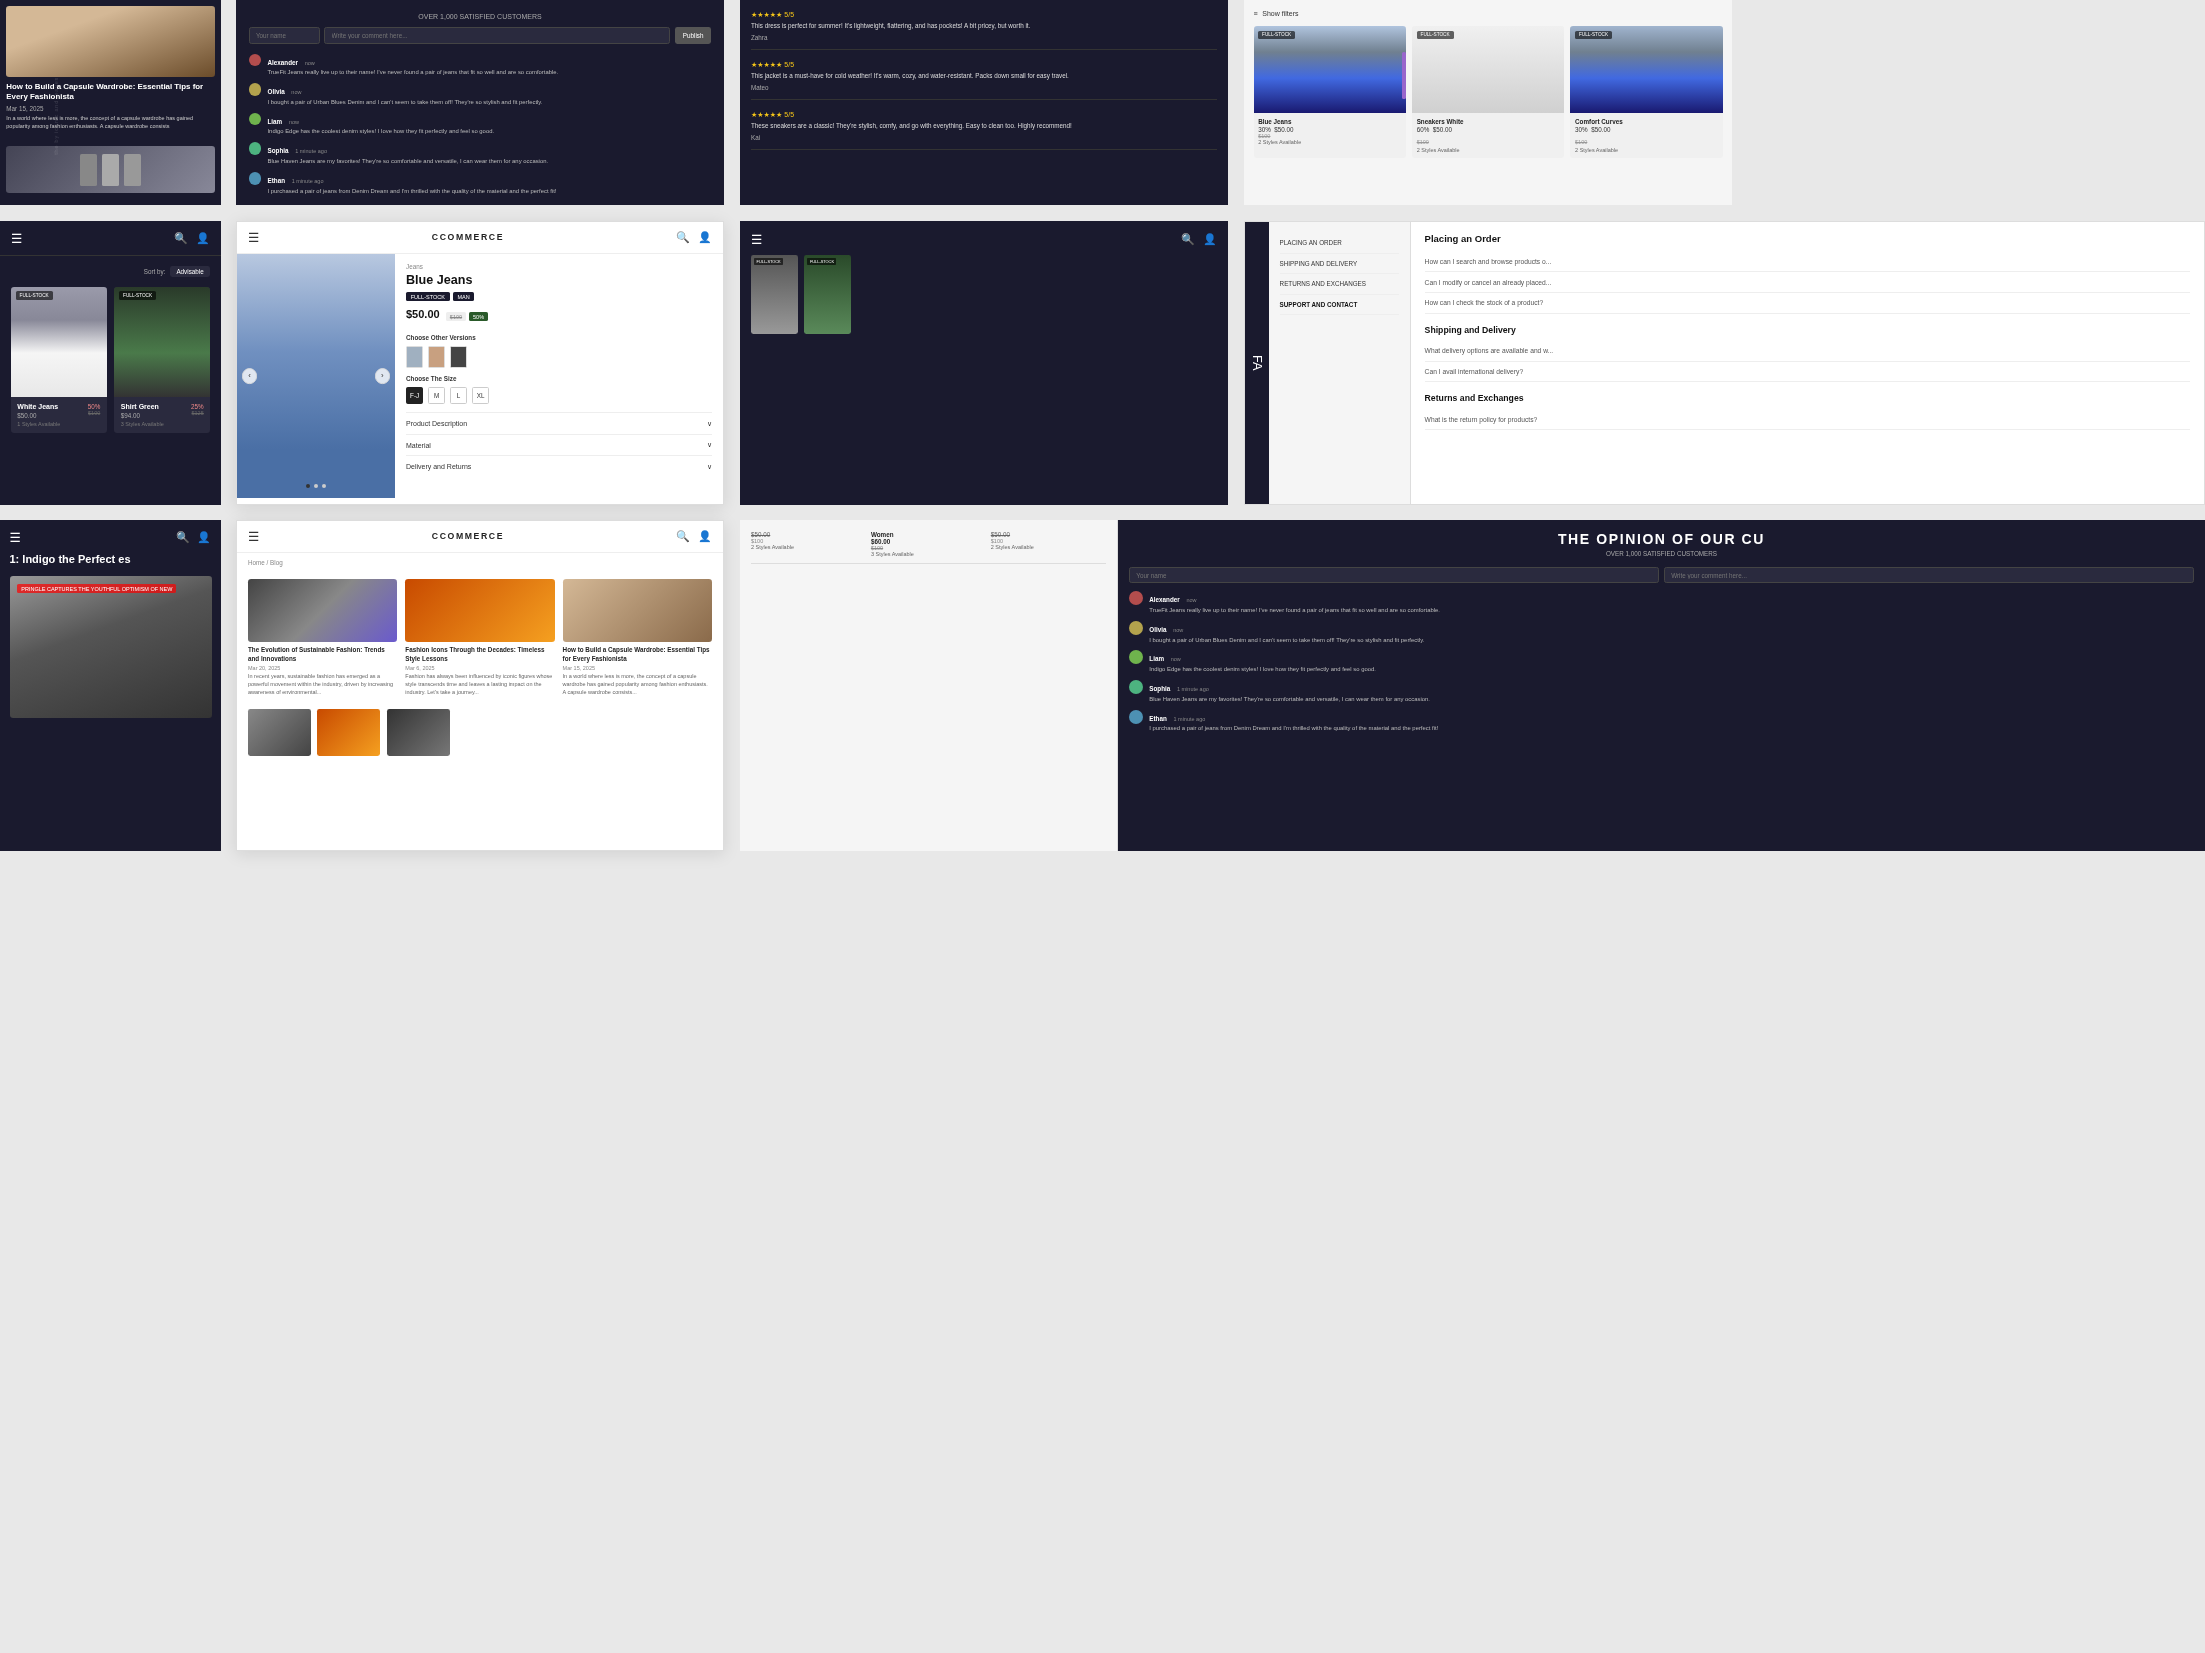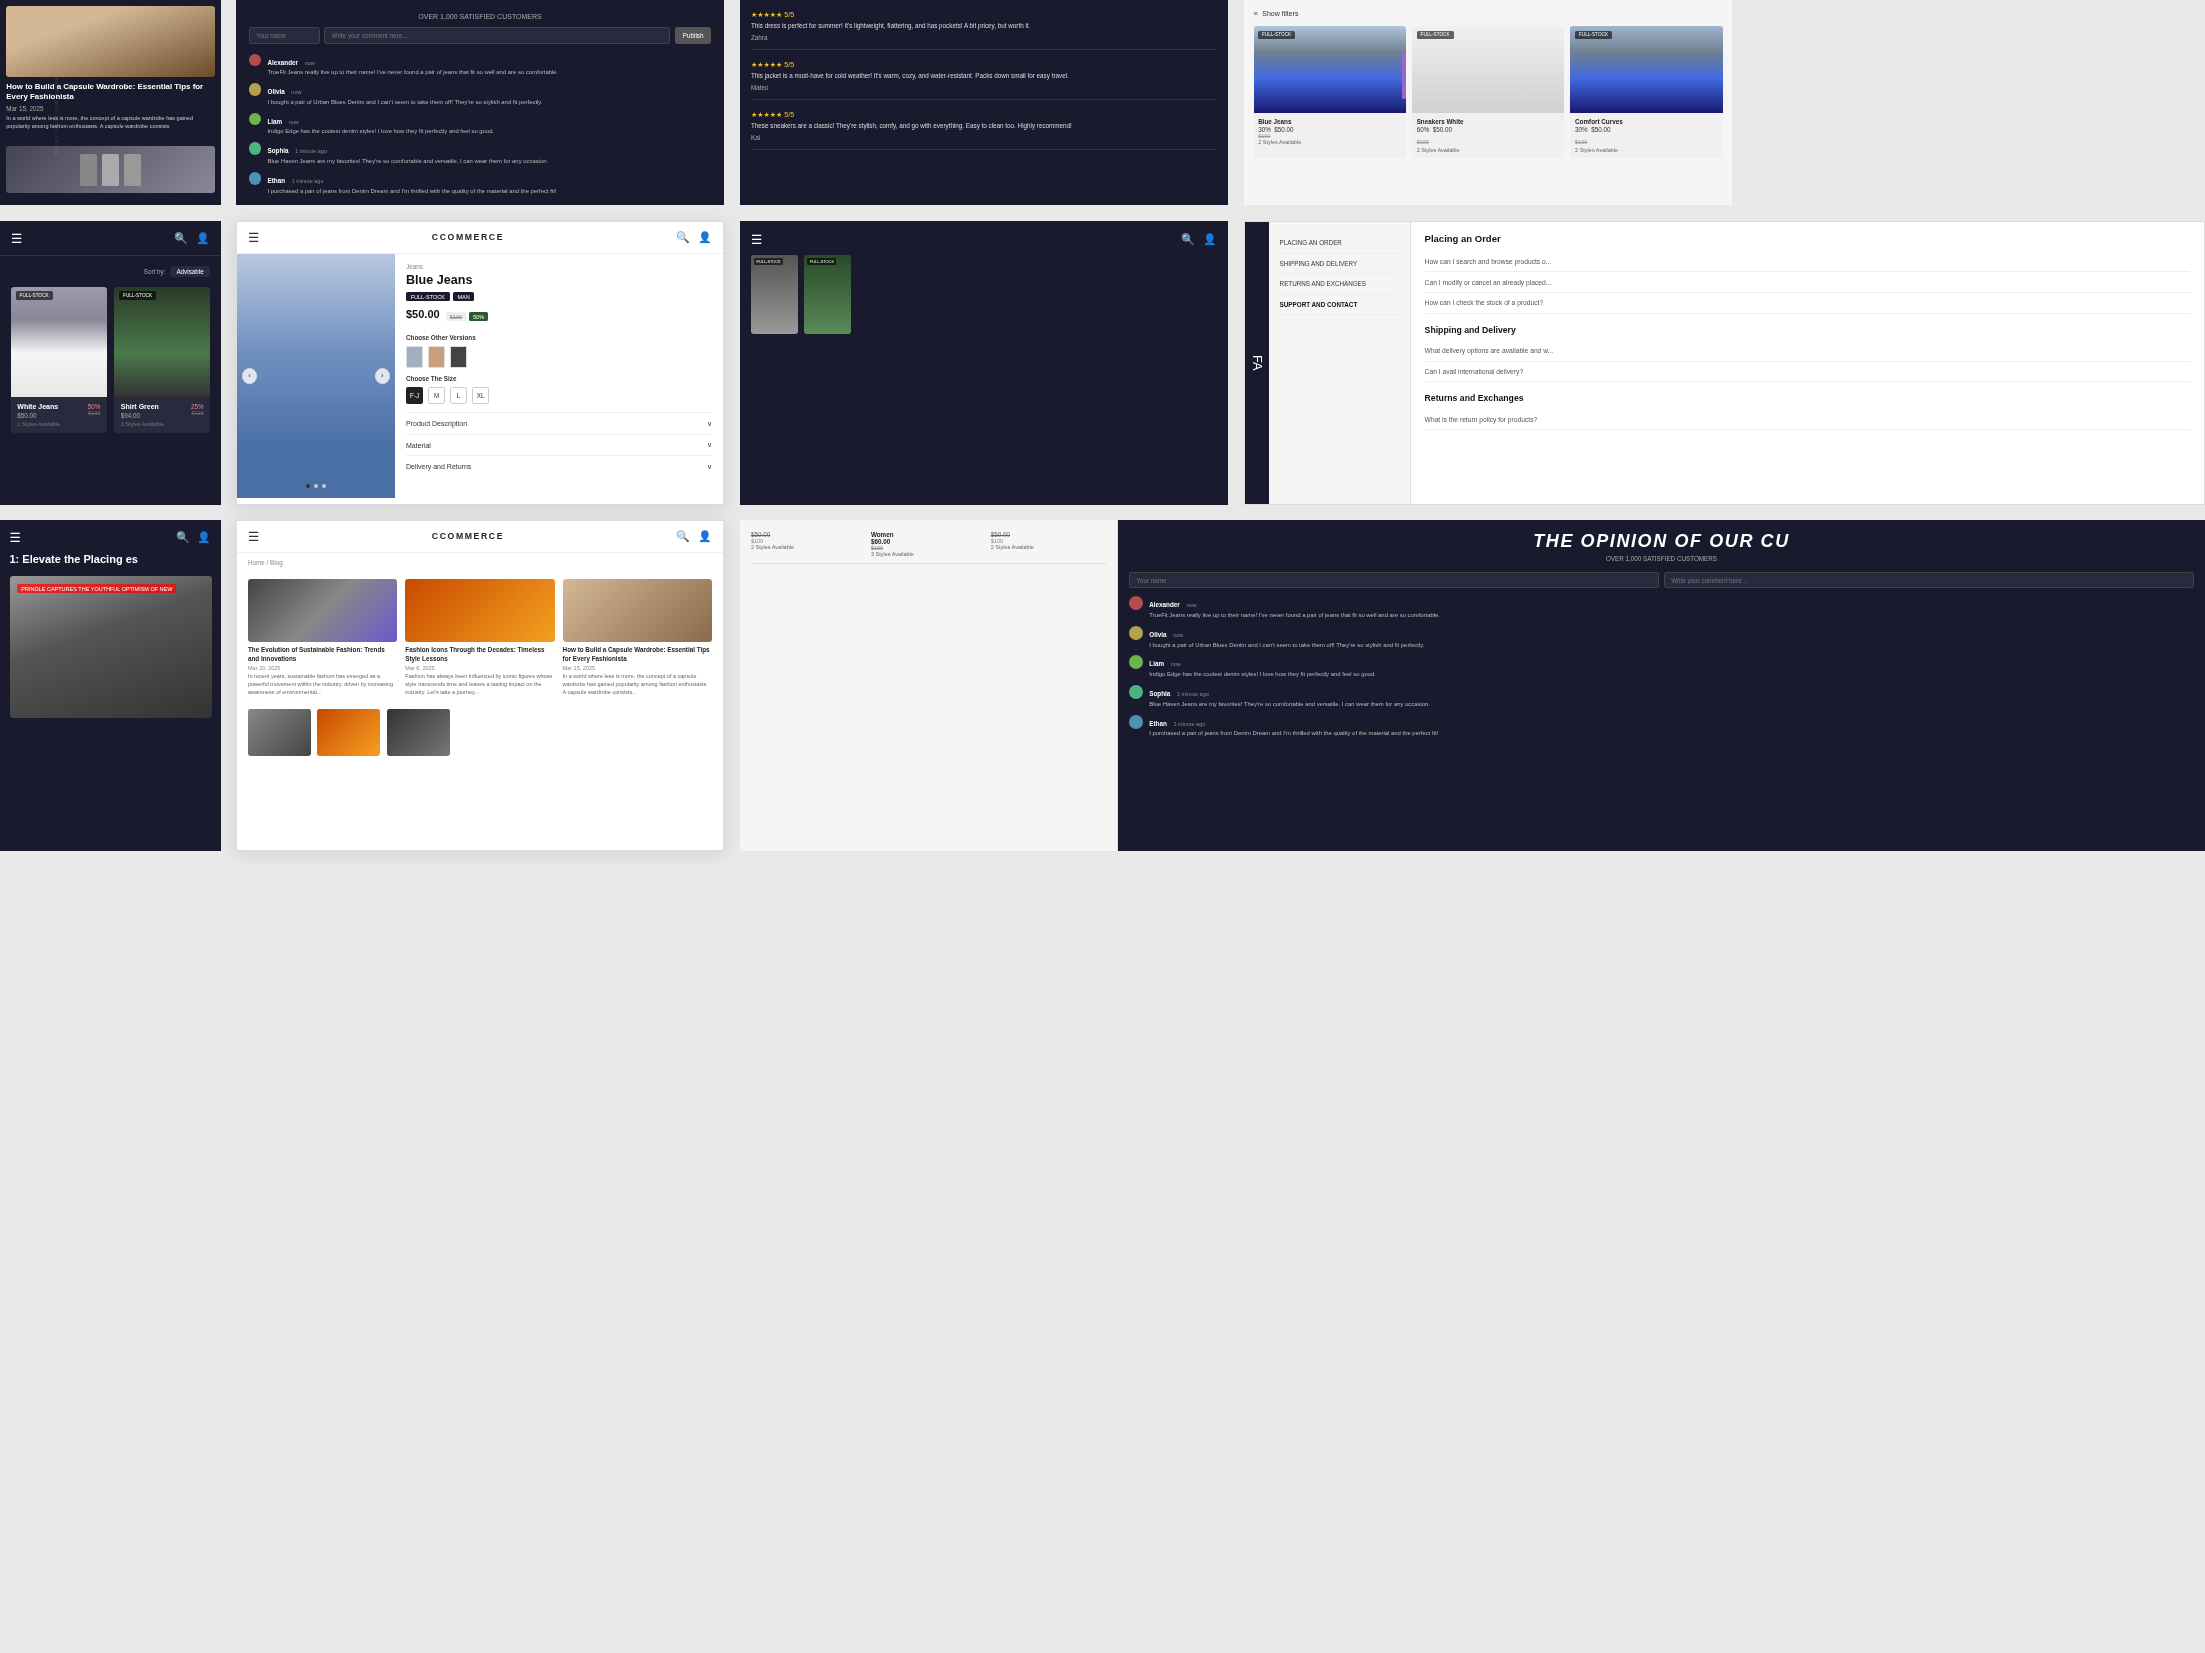--- a/index.html
+++ b/index.html
@@ -680,26 +680,25 @@
       border-right: 0.8px solid #ddd;
     }
     .reviews-panel {
       flex: 1;
       padding: 11px;
       background: #1a1a2e;
     }
 
     .reviews-section-title {
       color: #fff;
-      font-size: 18px;
+      font-size: 14px;
       font-weight: bold;
       text-align: center;
       letter-spacing: 1.6px;
       margin-bottom: 3.2px;
-      font-style: italic;
     }
     .reviews-subtitle {
       color: #aaa;
       font-size: 6.3px;
       text-align: center;
       margin-bottom: 9.5px;
     }
     .review-form-row {
       display: flex;
       gap: 4.7px;
@@ -1099,21 +1098,21 @@
 </div>
 
 <div class="panel panel-bot-left">
   <div style="display:flex; justify-content:space-between; align-items:center; margin-bottom:7.9px;">
     <span style="color:#fff; font-size:12.6px;">☰</span>
     <div style="display:flex; gap:7.9px;">
       <span style="color:#fff; font-size:11px;">🔍</span>
       <span style="color:#fff; font-size:11px;">👤</span>
     </div>
   </div>
-  <div class="blog-hero-text">1: Elevate the Placing es</div>
+  <div class="blog-hero-text">1: Indigo the Perfect es</div>
   <div class="blog-hero-img">
     <div class="hero-img-inner"></div>
     <div class="hero-label">PRINGLE CAPTURES THE YOUTHFUL OPTIMISM OF NEW</div>
   </div>
 </div>
 
 <div class="panel panel-bot-center">
   <div class="blog-header">
     <span style="font-size:12.6px; cursor:pointer; color:#333;">☰</span>
     <div class="header-logo">CCOMMERCE</div>

